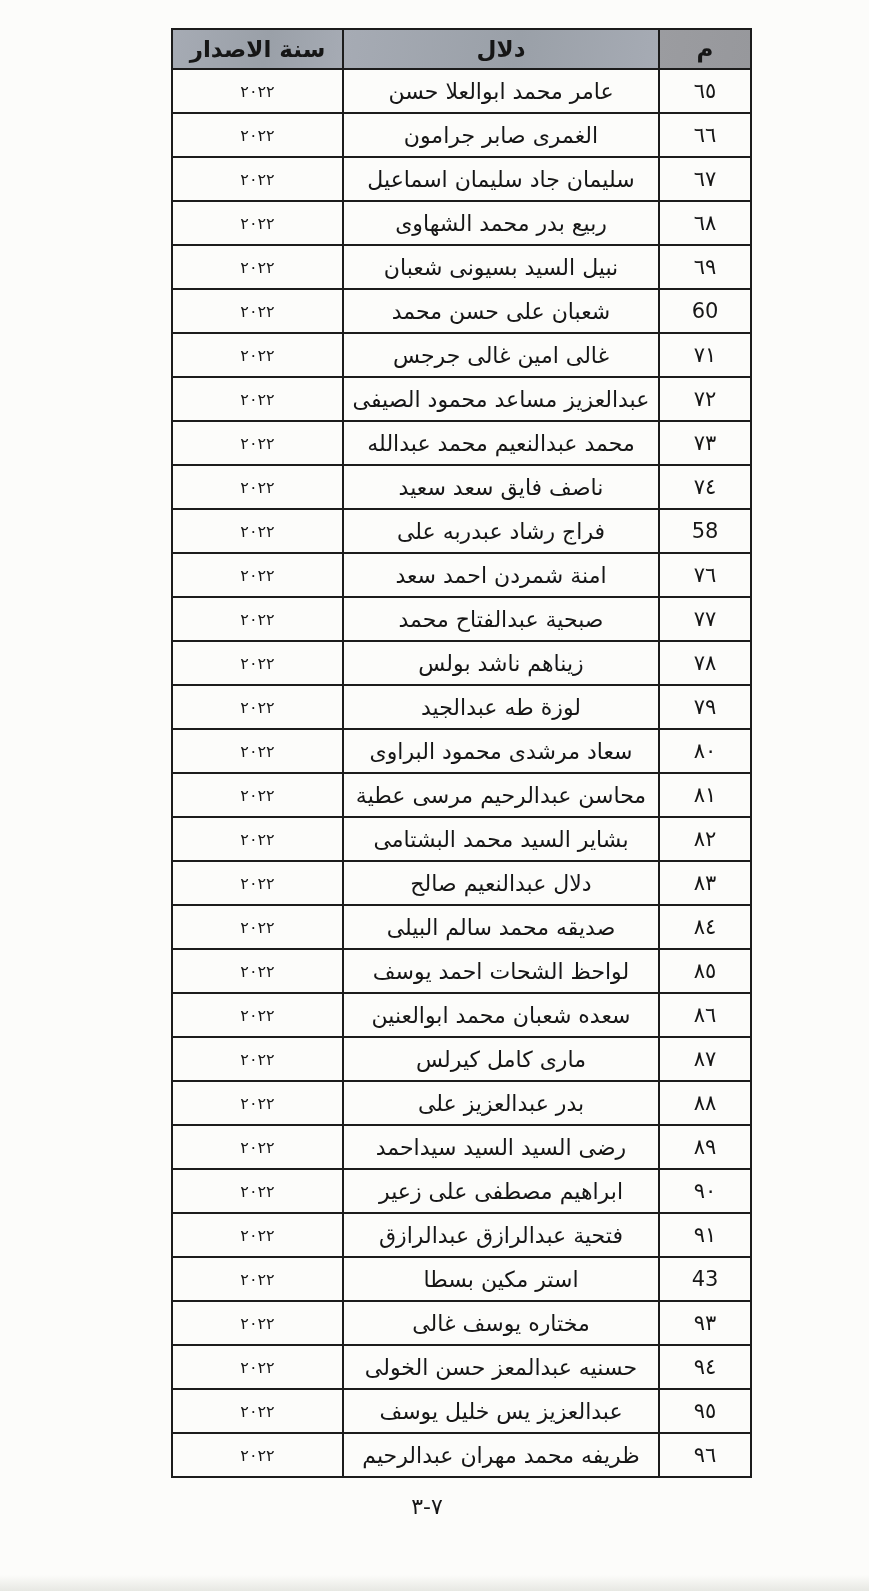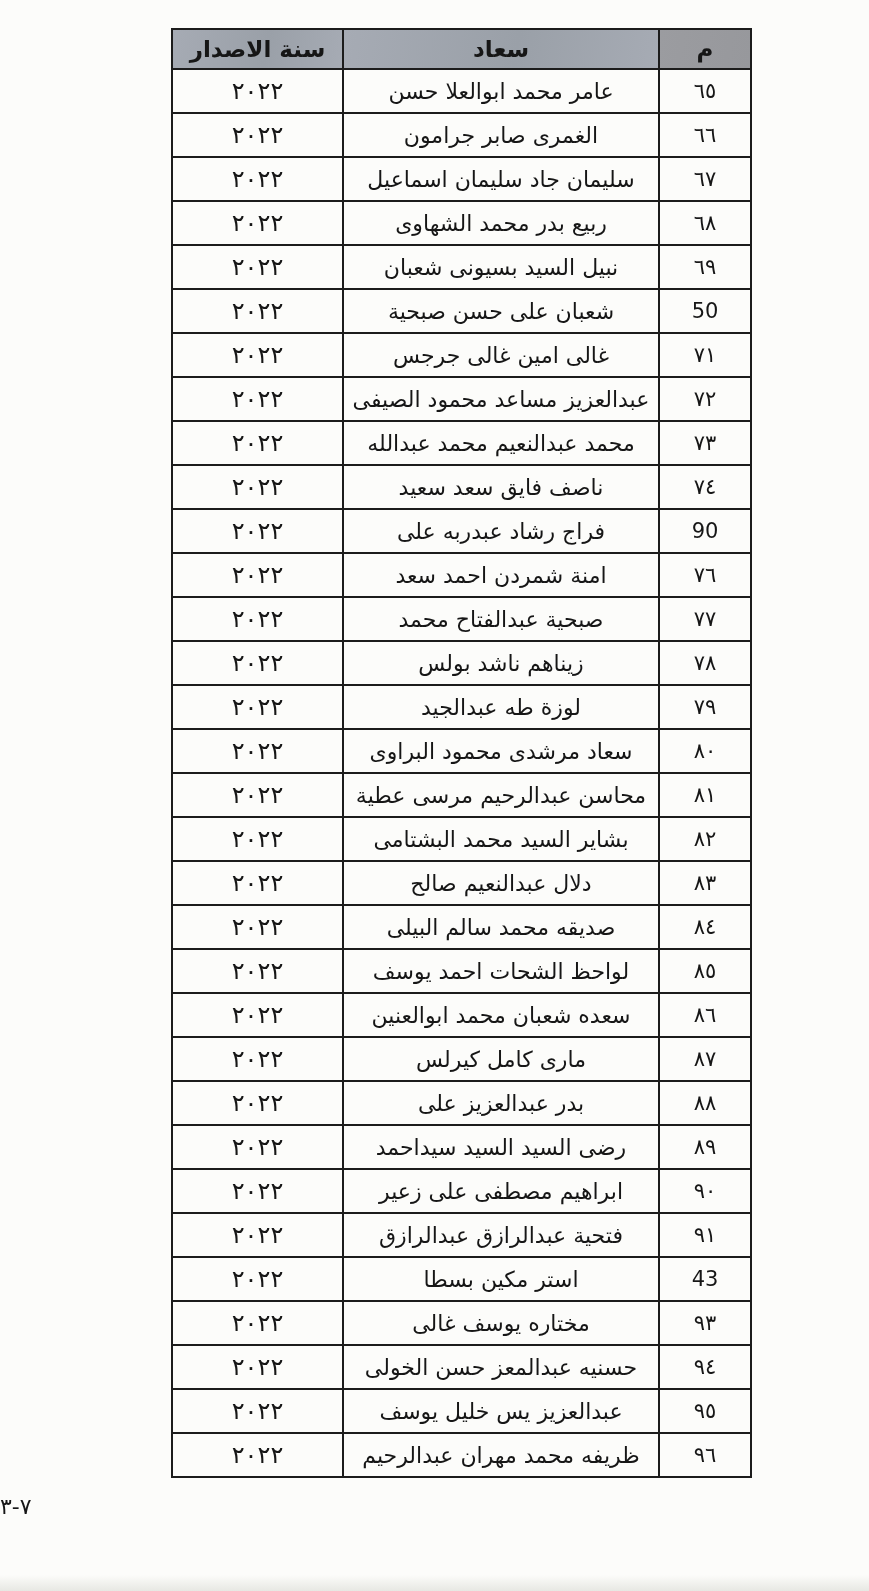--- a/index.html
+++ b/index.html
@@ -52,47 +52,47 @@
     font-size: 23px;
     font-weight: bold;
   }
   
   table.roster thead th:first-child {
     background: linear-gradient(100deg, #9b9ca0 0%, var(--header_bg_dark, #97989c) 100%);
   }
 
   table.roster td { height: 42px; font-size: 22px; }
   table.roster td.c-index { font-size: 21px; margin-left: 15px; }
-  table.roster td.c-year  { font-size: 24px; letter-spacing: 2px; }
+  table.roster td.c-year  { font-size: 16px; letter-spacing: 2px; }
 
   .footer {
     position: absolute;
     top: 1494px;
     left: 0;
     width: 854px;
-    text-align: left;
+    text-align: center;
     font-size: 22px;
     color: var(--text, #161616);
   }
 </style>
 </head>
 <body>
 
 <div class="page">
 
   <table class="roster">
     <colgroup>
       <col class="col-index">
       <col class="col-name">
       <col class="col-year">
     </colgroup>
     <thead>
       <tr>
         <th>م</th>
-        <th>سعاد</th>
+        <th>دلال</th>
         <th>سنة الاصدار</th>
       </tr>
     </thead>
     <tbody id="rows">
         <tr>
           <td class="c-index">٦٥</td>
           <td class="c-name">عامر محمد ابوالعلا حسن</td>
           <td class="c-year">٢٠٢٢</td>
         </tr>
         <tr>
@@ -109,22 +109,22 @@
           <td class="c-index">٦٨</td>
           <td class="c-name">ربيع بدر محمد الشهاوى</td>
           <td class="c-year">٢٠٢٢</td>
         </tr>
         <tr>
           <td class="c-index">٦٩</td>
           <td class="c-name">نبيل السيد بسيونى شعبان</td>
           <td class="c-year">٢٠٢٢</td>
         </tr>
         <tr>
-          <td class="c-index">50</td>
-          <td class="c-name">شعبان على حسن صبحية</td>
+          <td class="c-index">60</td>
+          <td class="c-name">شعبان على حسن محمد</td>
           <td class="c-year">٢٠٢٢</td>
         </tr>
         <tr>
           <td class="c-index">٧١</td>
           <td class="c-name">غالى امين غالى جرجس</td>
           <td class="c-year">٢٠٢٢</td>
         </tr>
         <tr>
           <td class="c-index">٧٢</td>
           <td class="c-name">عبدالعزيز مساعد محمود الصيفى</td>
@@ -134,21 +134,21 @@
           <td class="c-index">٧٣</td>
           <td class="c-name">محمد عبدالنعيم محمد عبدالله</td>
           <td class="c-year">٢٠٢٢</td>
         </tr>
         <tr>
           <td class="c-index">٧٤</td>
           <td class="c-name">ناصف فايق سعد سعيد</td>
           <td class="c-year">٢٠٢٢</td>
         </tr>
         <tr>
-          <td class="c-index">90</td>
+          <td class="c-index">58</td>
           <td class="c-name">فراج رشاد عبدربه على</td>
           <td class="c-year">٢٠٢٢</td>
         </tr>
         <tr>
           <td class="c-index">٧٦</td>
           <td class="c-name">امنة شمردن احمد سعد</td>
           <td class="c-year">٢٠٢٢</td>
         </tr>
         <tr>
           <td class="c-index">٧٧</td>

